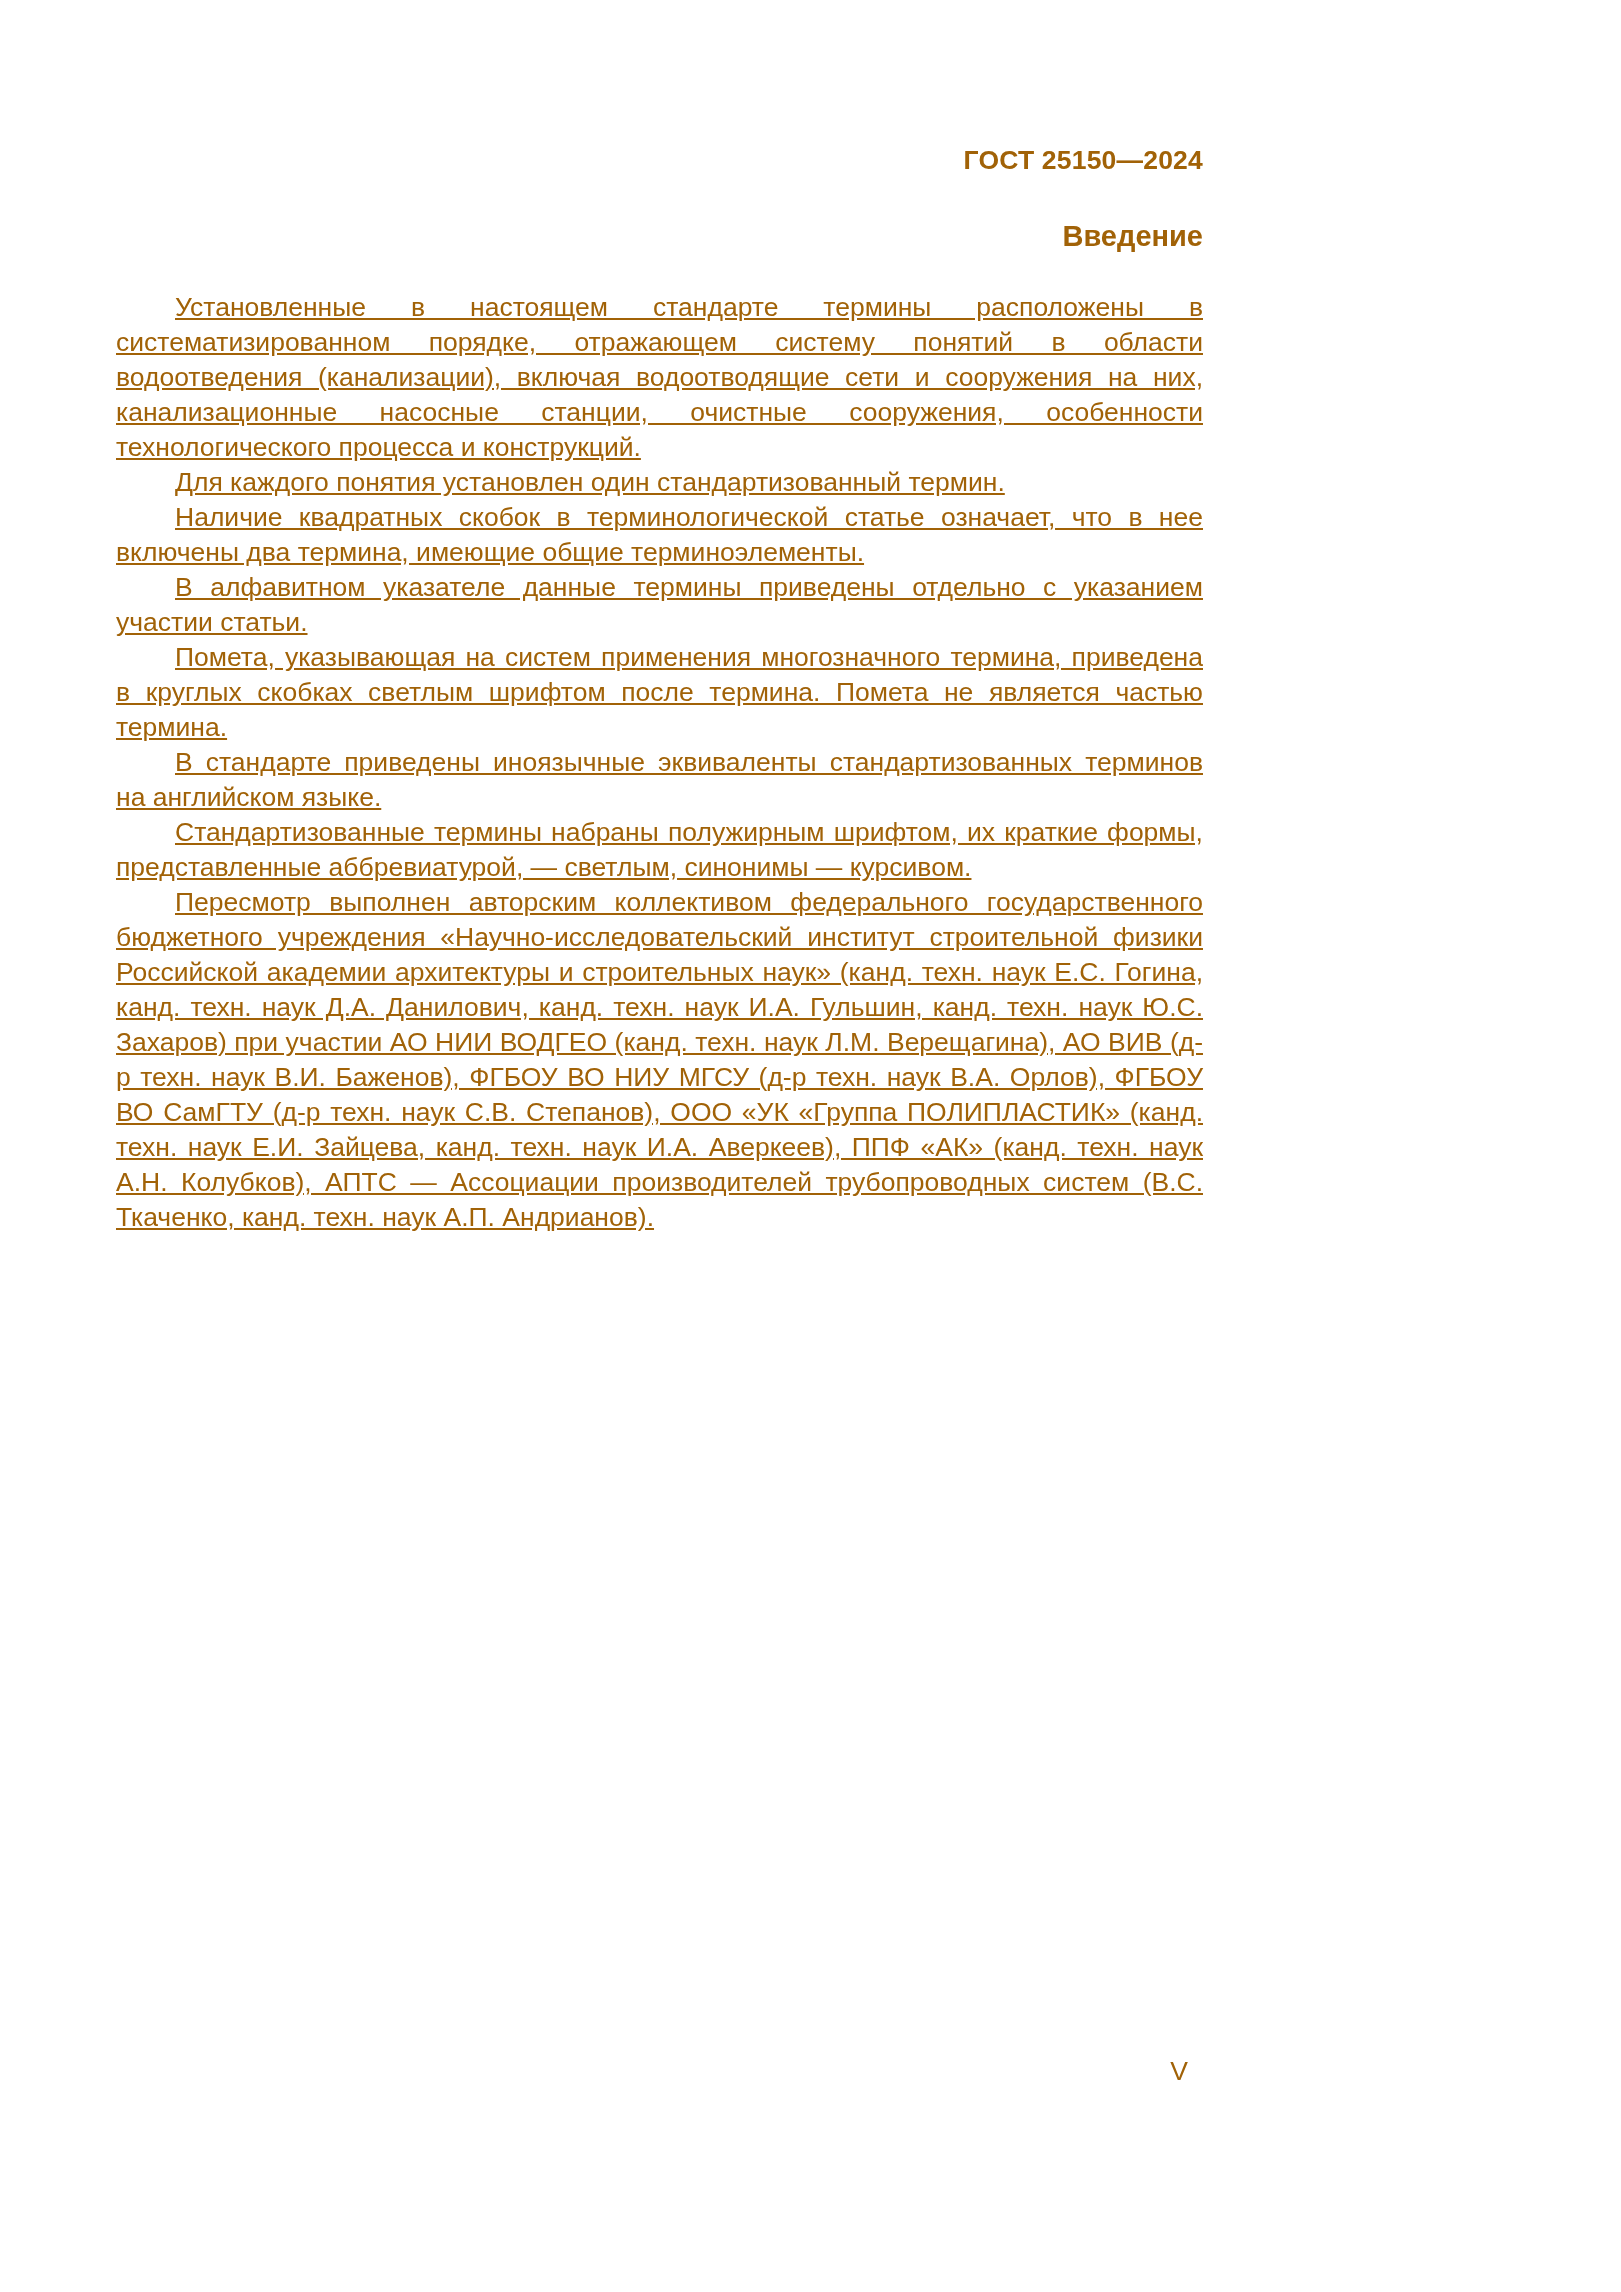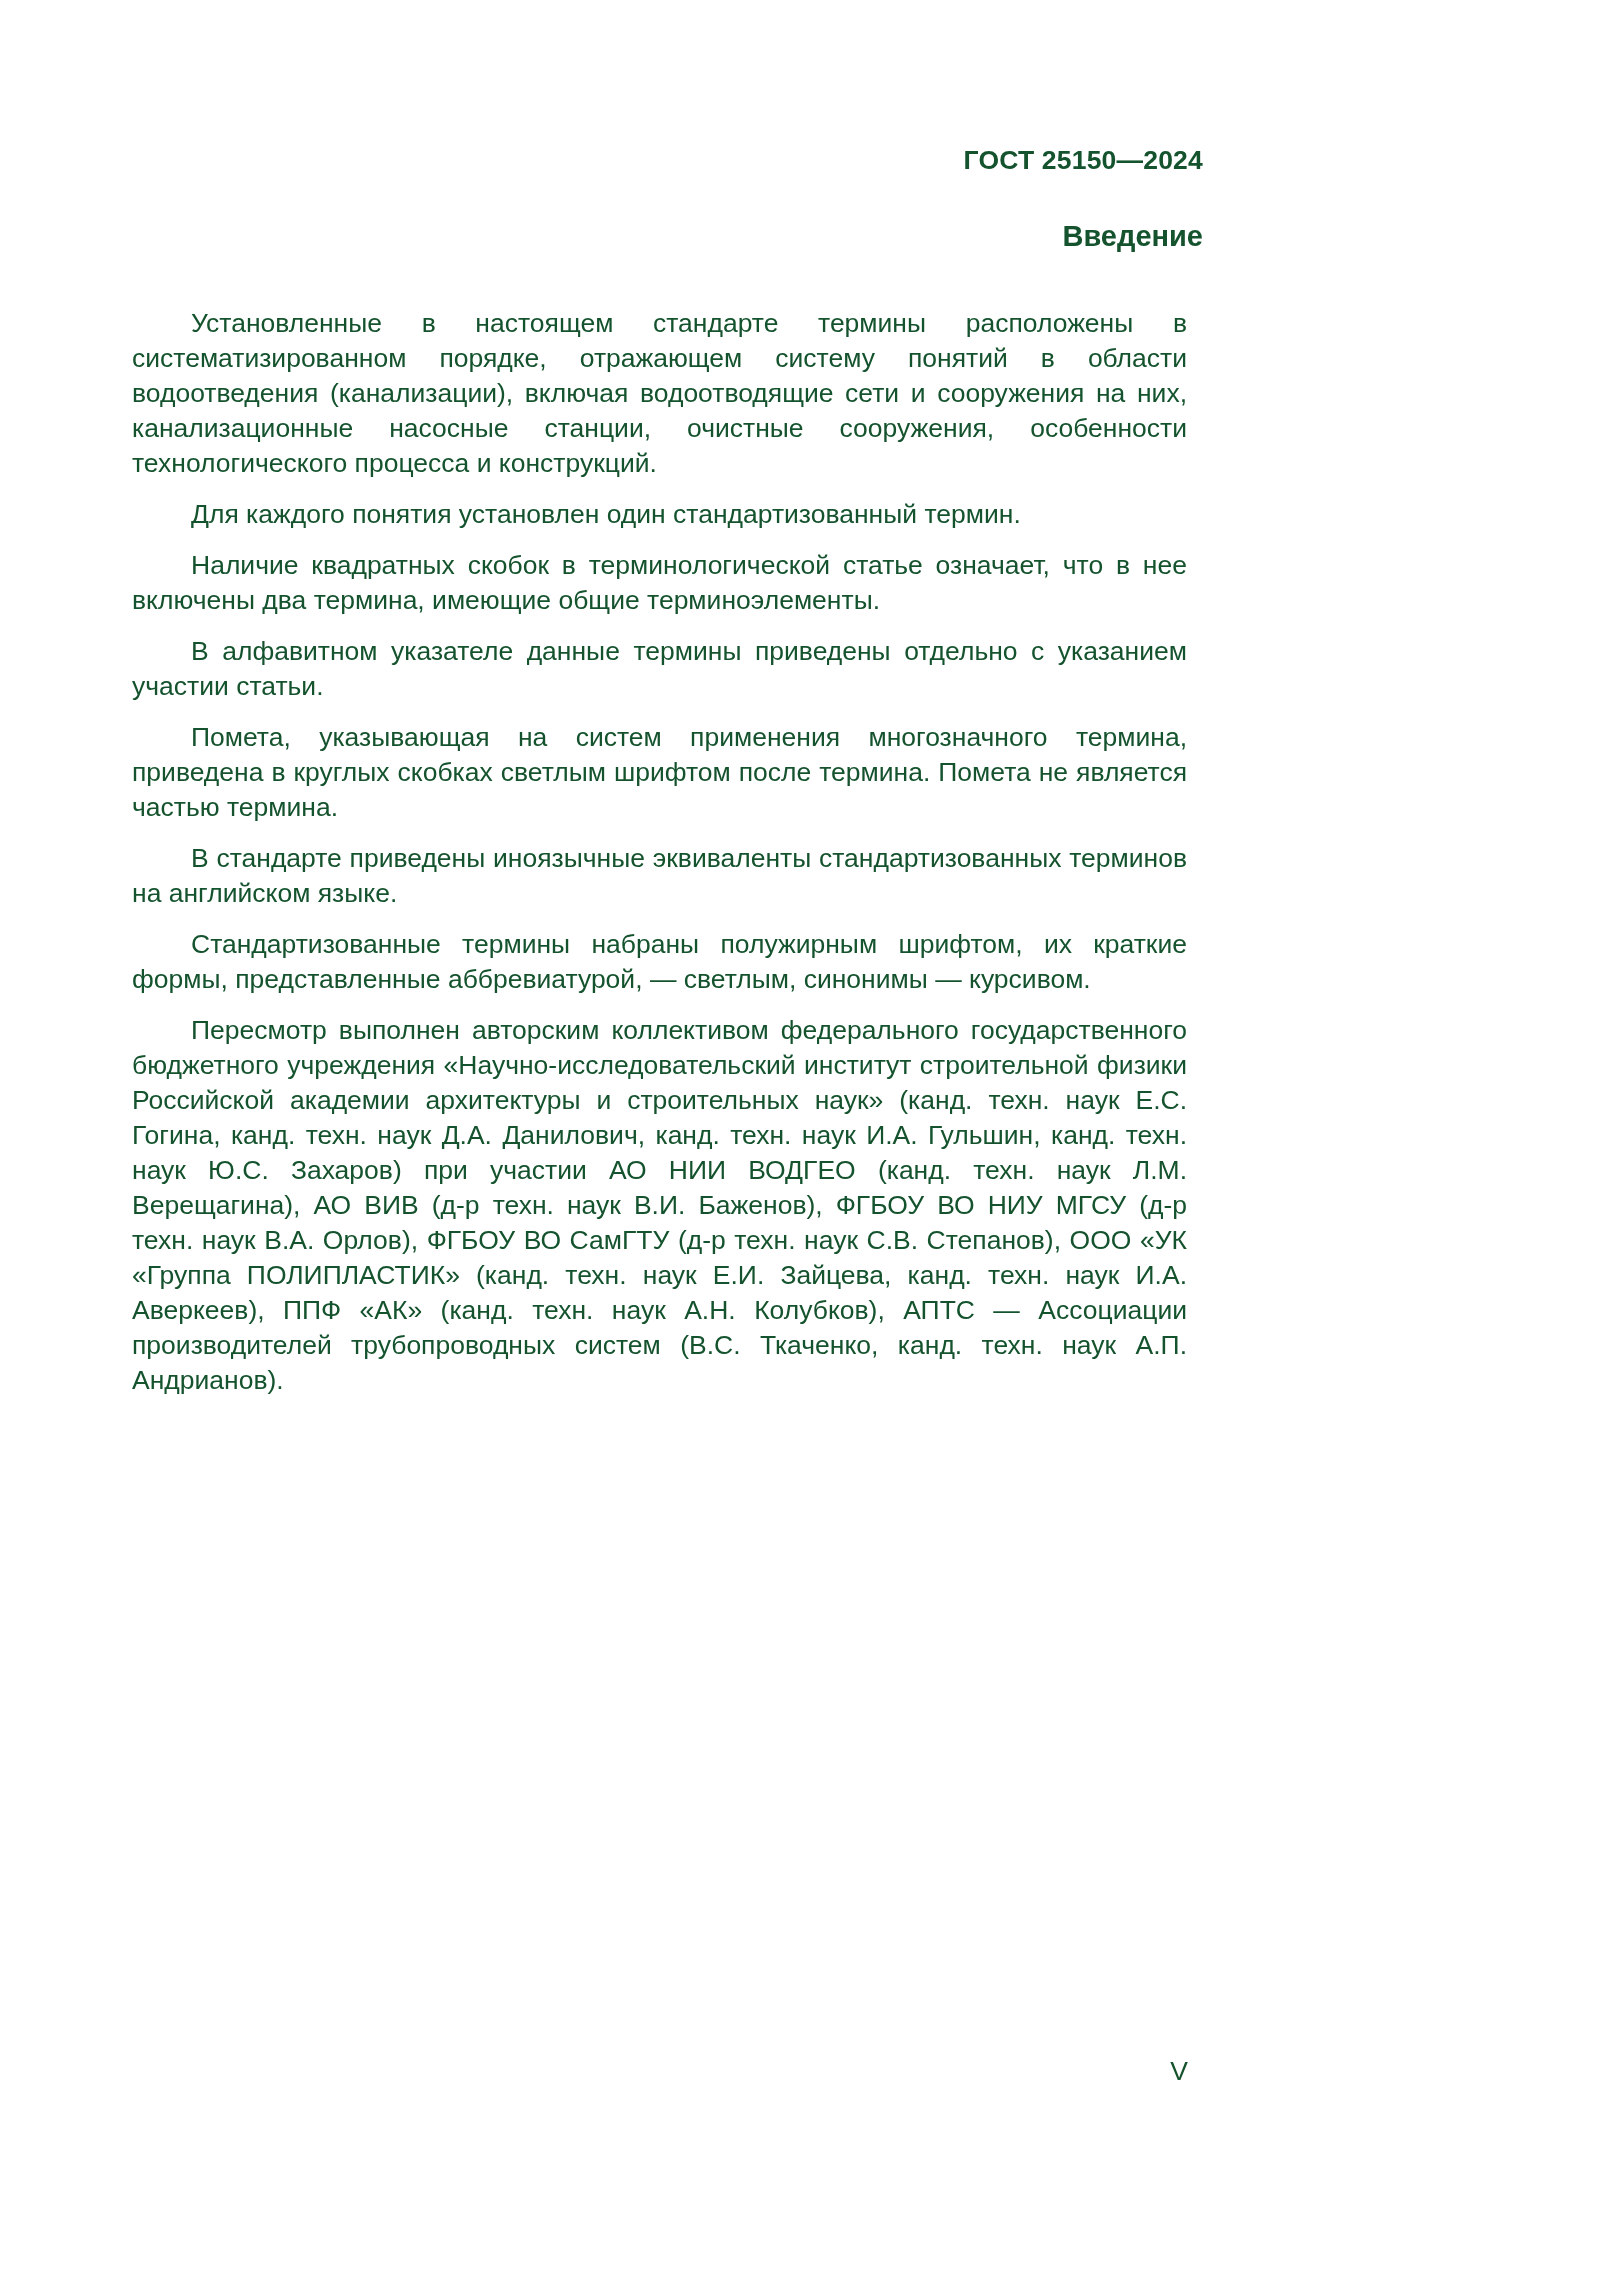--- a/index.html
+++ b/index.html
@@ -5,21 +5,21 @@
   html, body {
     margin: 0;
     padding: 0;
     background: #ffffff;
   }
   .page {
     position: relative;
     width: 1366px;
     height: 2293px;
     background: #ffffff;
-    color: #14532d;
+    color: #a16207;
     font-family: "Liberation Sans", sans-serif;
     overflow: hidden;
   }
   .doc-header {
     position: absolute;
     top: 145px;
     left: 116px;
     right: 163px;
     text-align: right;
     font-size: 26.5px;
@@ -41,22 +41,23 @@
     top: 290px;
     left: 116px;
     right: 163px;
     font-size: 26.5px;
     line-height: 35px;
     text-align: justify;
     hyphens: auto;
     -webkit-hyphens: auto;
   }
   .para {
-    margin: 16px;
+    margin: 0;
     text-indent: 59px;
+    text-decoration: underline;
   }
   .page-number {
     position: absolute;
     top: 2056px;
     right: 178px;
     font-size: 26.5px;
   }
 </style>
 </head>
 <body>

